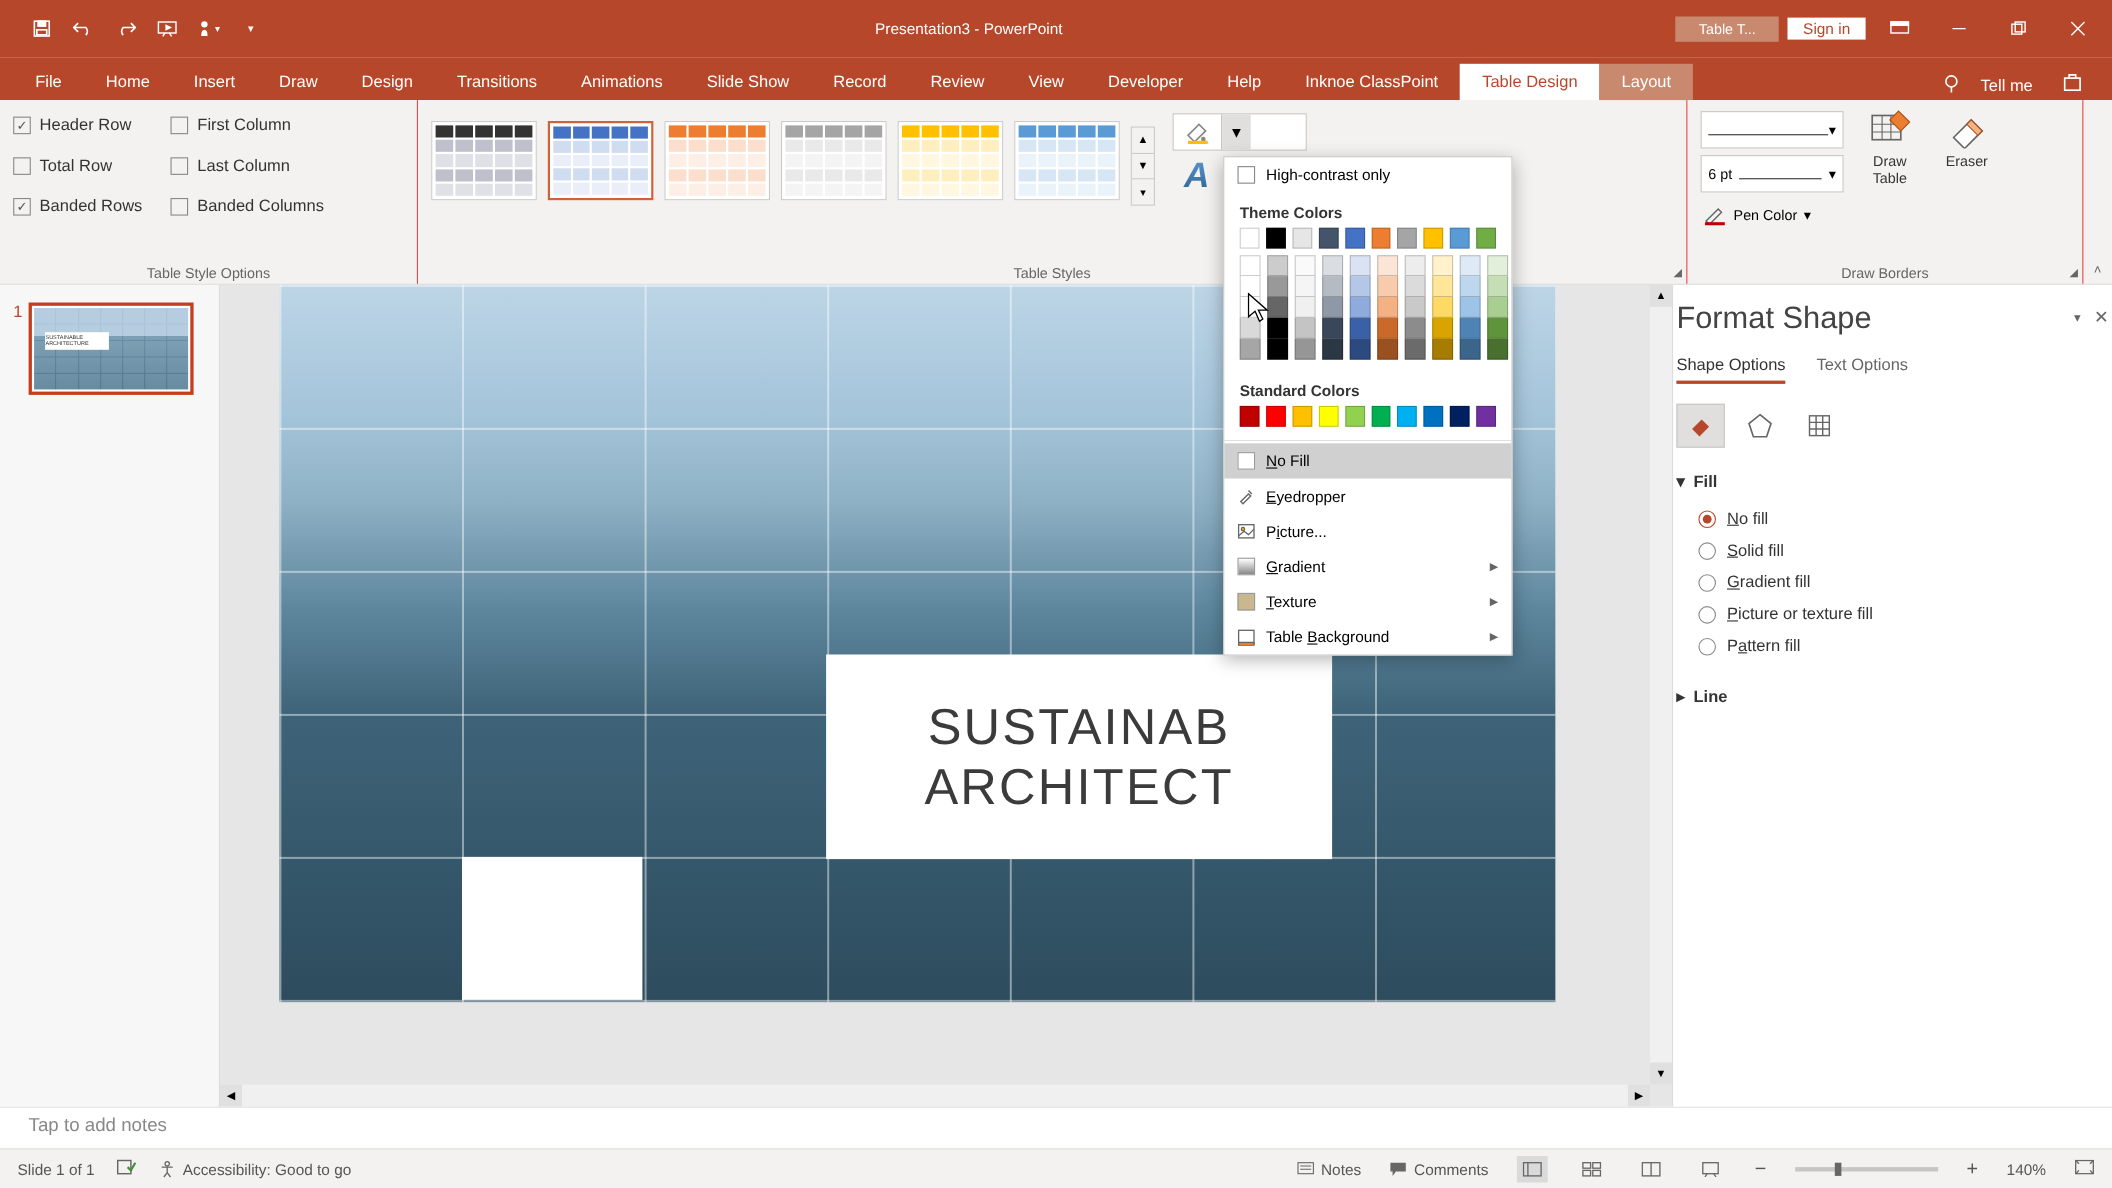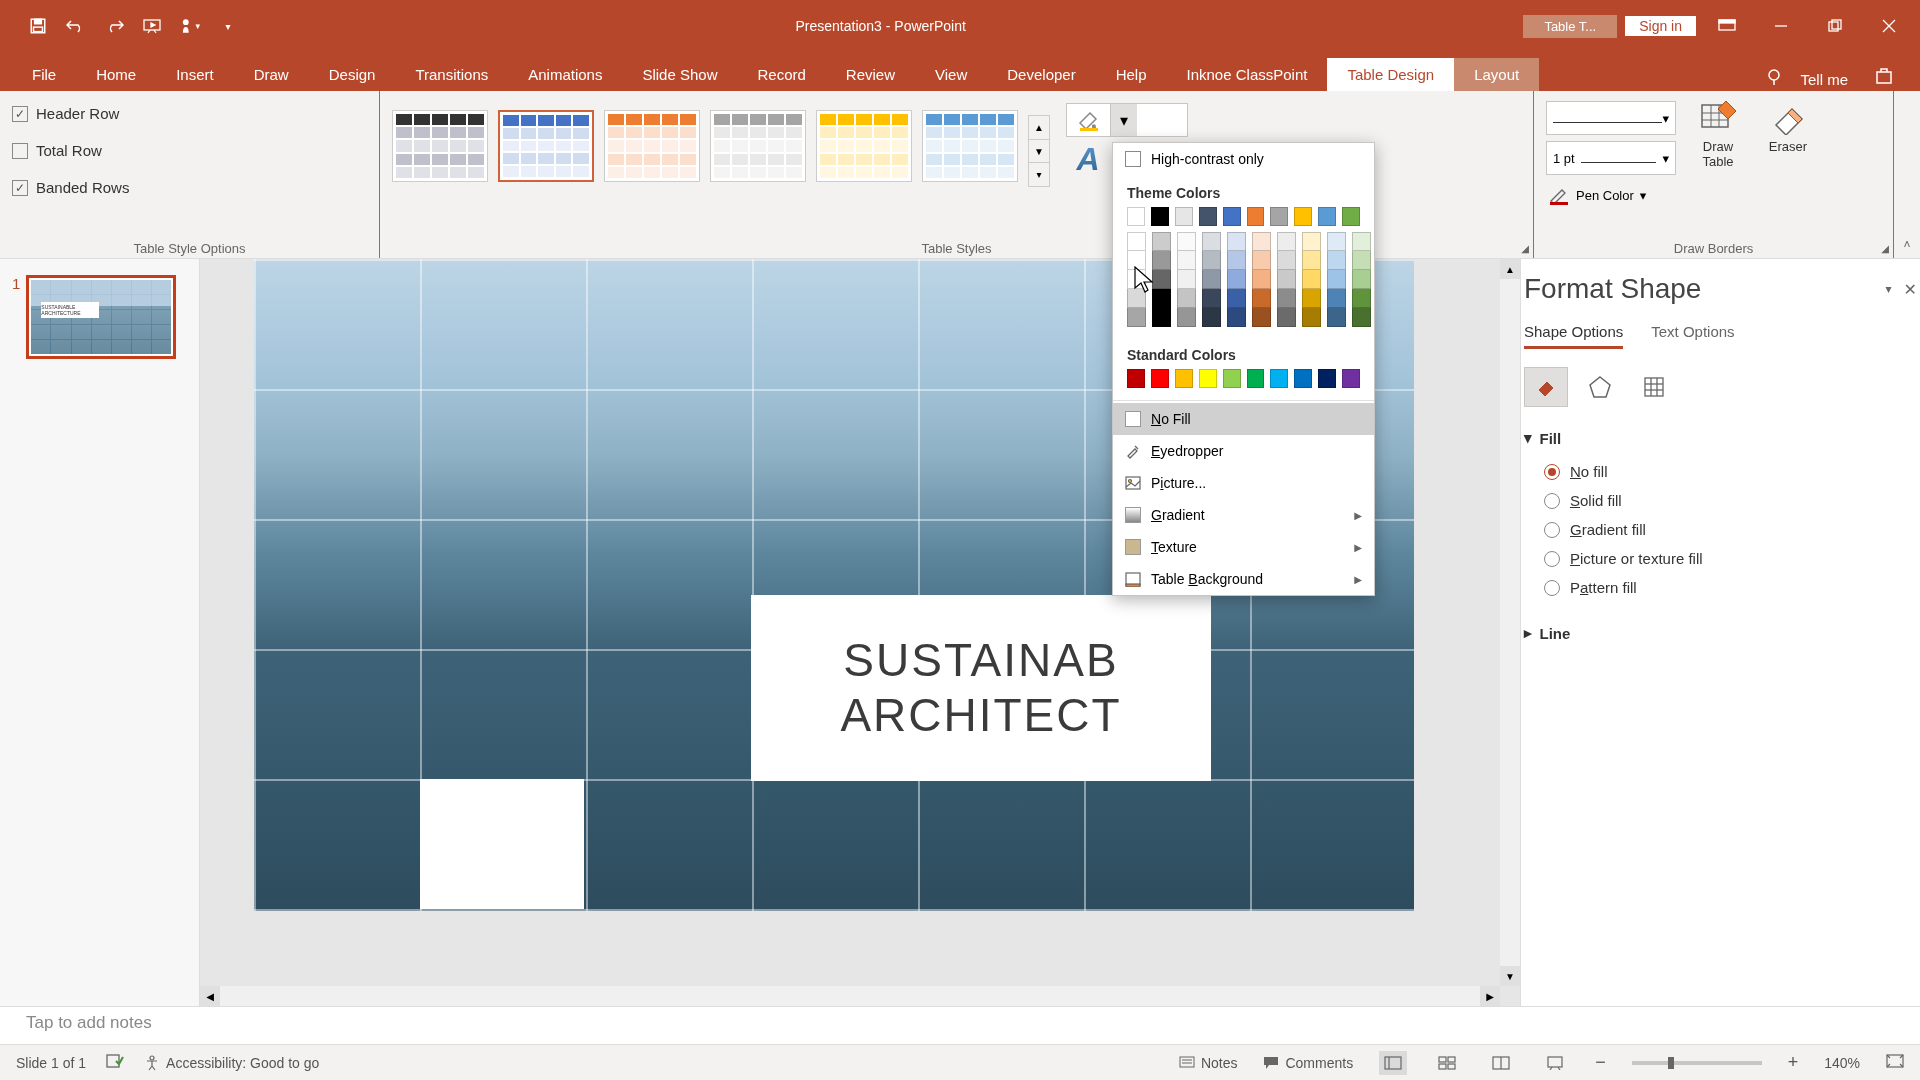--- a/index.html
+++ b/index.html
@@ -242,20 +242,34 @@
           </div>
         <div class="check-row">
             <span class="checkbox"></span>
             <span>Total Row</span>
           </div>
         <div class="check-row">
             <span class="checkbox checked"></span>
             <span>Banded Rows</span>
           </div>
       </div>
+      <div class="checkcol" style="margin-left:20px;">
+        <div class="check-row">
+            <span class="checkbox"></span>
+            <span>First Column</span>
+          </div>
+        <div class="check-row">
+            <span class="checkbox"></span>
+            <span>Last Column</span>
+          </div>
+        <div class="check-row">
+            <span class="checkbox"></span>
+            <span>Banded Columns</span>
+          </div>
+      </div>
     </div>
     <div class="group-label">Table Style Options</div>
   </div>
 
   <div class="ribbon-group group-wrap" style="flex:1;">
     <div class="group-body">
       <div class="style-gallery">
         <div class="style-swatch" id="ts0">
             <div class="sw-row">
               <div class="sw-cell" style="background: rgb(51, 51, 51);"></div>
@@ -508,21 +522,21 @@
   </div>
 
   <div class="ribbon-group group-wrap" style="width:360px;">
     <div class="group-body" style="gap:14px;">
       <div style="display:flex; flex-direction:column; gap:6px; padding-top:6px;">
         <div class="border-combo">
             <span style="flex:1;border-top:1.5px solid #333;margin-top:8px;"></span>
             <span>▾</span>
           </div>
         <div class="border-combo">
-            <span>1 pt</span>
+            <span>6 pt</span>
             <span style="flex:1;border-top:1px solid #333;margin:0 6px;margin-top:8px;"></span>
             <span>▾</span>
           </div>
         <div class="pen-color">
             <svg width="22" height="20" viewBox="0 0 22 20">
               <path d="M3 16 L14 5 L17 8 L6 19 Z" fill="none" stroke="#666" stroke-width="1.3"></path>
               <rect x="2" y="17" width="18" height="3" fill="#c00000"></rect>
             </svg>
             <span>Pen Color</span>
             <span>▾</span>

